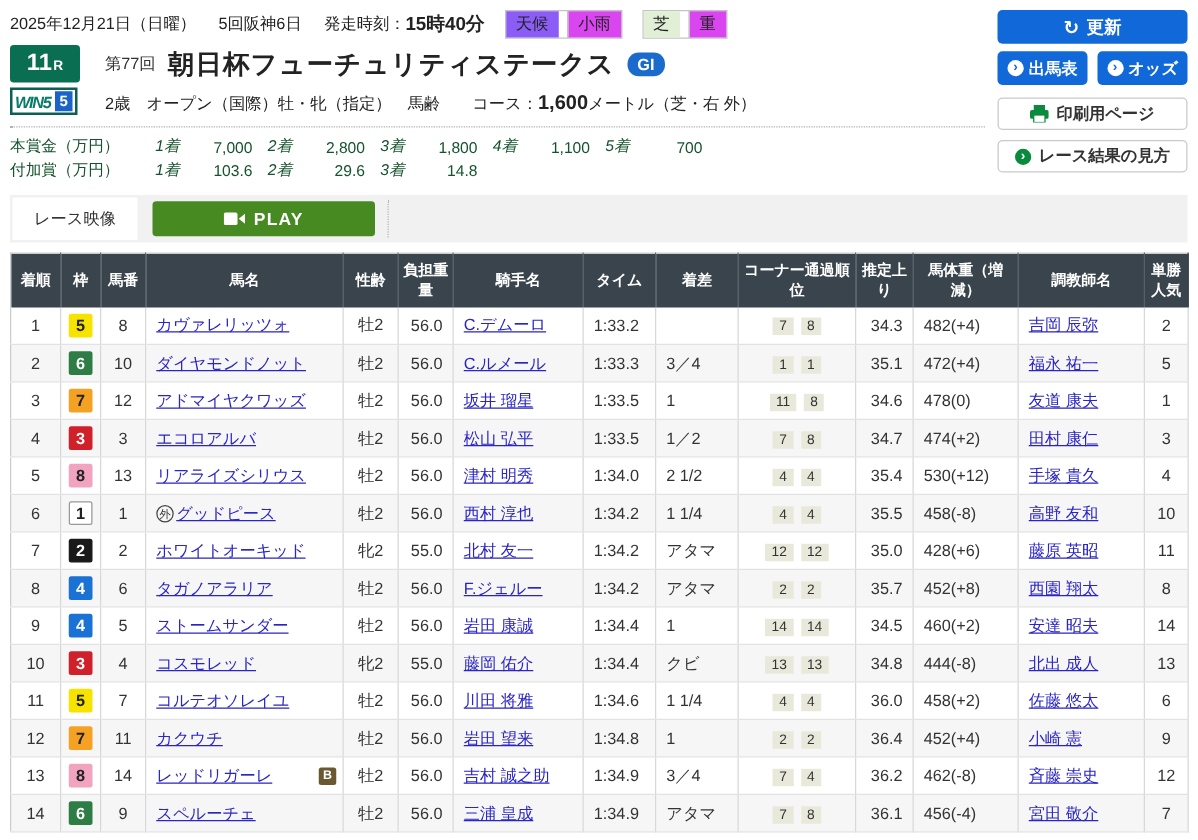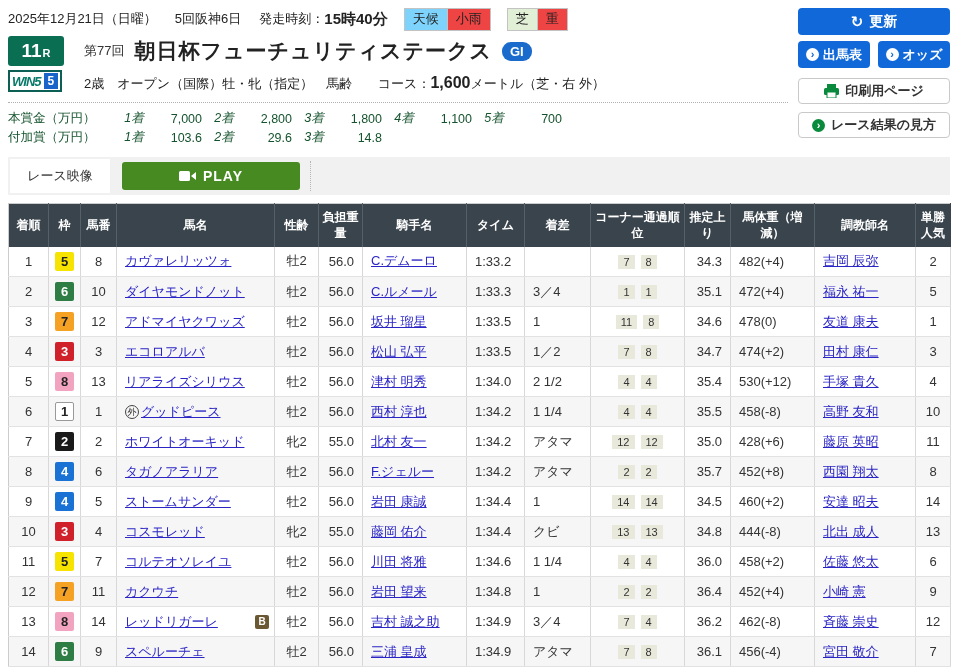--- a/index.html
+++ b/index.html
@@ -11,22 +11,22 @@
   }
   .page { padding: 7px 8px 0 8px; }
 
   
   .topline { font-size: 13px; color: #222; display: flex; align-items: center; height: 24px; }
   .topline .seg { margin-right: 18px; }
   .topline .start-label { margin-right: 0; }
   .start-time { font-weight: bold; font-size: 15px; }
   .badge-pair { display: inline-flex; border: 1px solid #c3c3c3; margin-left: 16px; height: 23px; }
   .badge-pair span { padding: 2px 8px; font-size: 13px; display:flex; align-items:center; }
-  .badge-pair .lbl { background: #7dd3fc; }
-  .badge-pair .val { background: #ef4444; border-left: 1px solid #c3c3c3; }
+  .badge-pair .lbl { background: #8b5cf6; }
+  .badge-pair .val { background: #d946ef; border-left: 1px solid #c3c3c3; margin-left: 7px; }
   .badge-pair.turf .lbl { background: #e2efd7; }
 
   
   .race-head { display: flex; margin-top: 5px; }
   .race-id { width: 66px; flex-shrink: 0; }
   .rno { background: #0a6e52; color: #fff; width: 56px; height: 30px; border-radius: 3px;
          display: flex; align-items: center; justify-content: center; font-weight: bold; font-size: 19px; }
   .rno .suffix { font-size: 11px; margin-left: 1px; margin-top: 4px; }
   .win5 { margin-top: 4px; border: 2px solid #0c5f55; background:#fff; display: inline-flex; align-items: center; padding: 1px 2px; height: 22px; }
   .win5 .w5text { color: #0a7a6a; font-style: italic; font-weight: bold; font-size: 13px; letter-spacing: -1px; }

